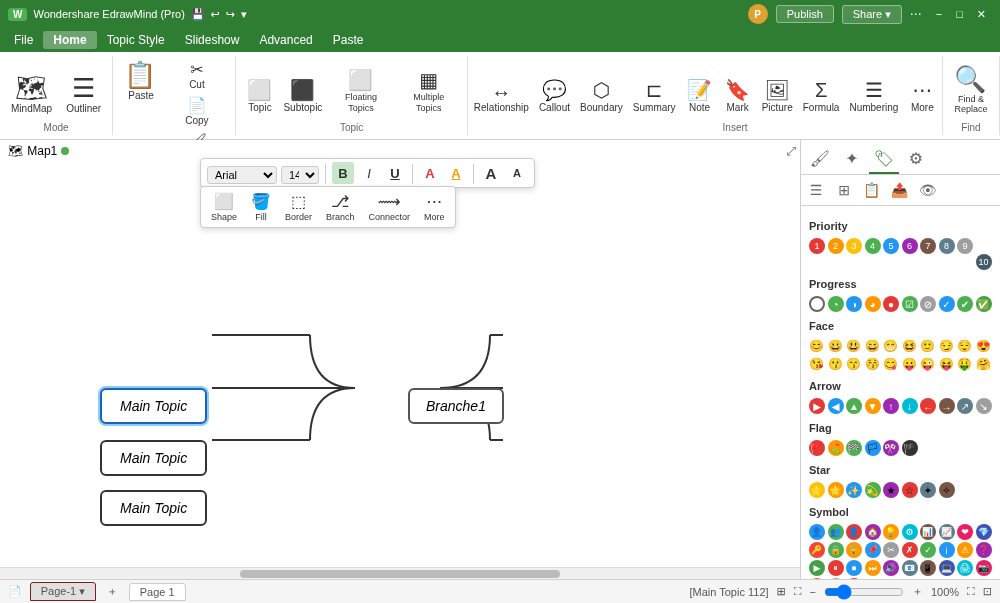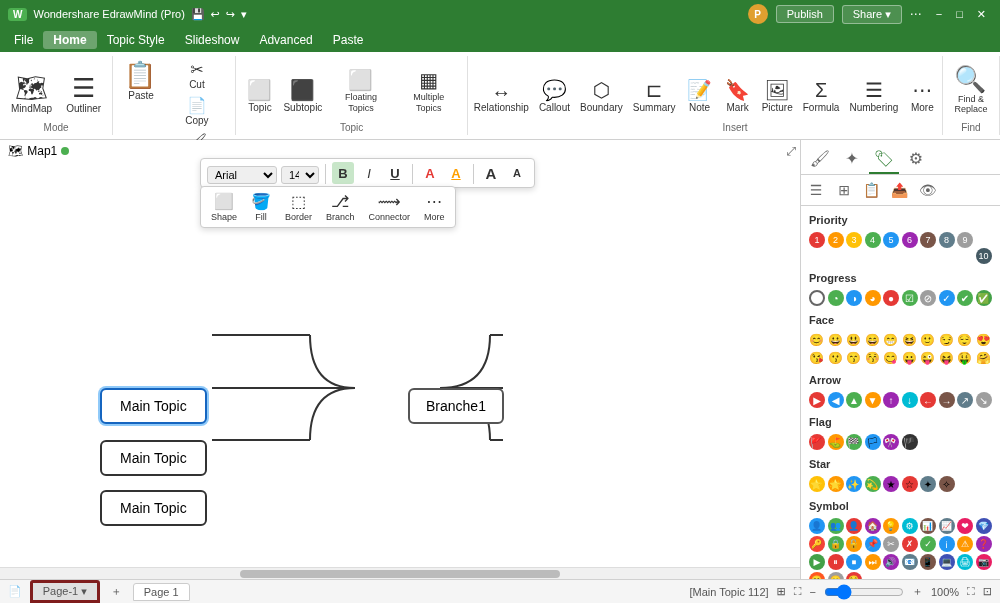--- a/index.html
+++ b/index.html
@@ -197,20 +197,21 @@
     .fmt-btn2 .icon { font-size: 16px; }
     .fmt-btn2 .label { font-size: 9px; margin-top: 1px; }
 
     
     #mindmap {
       position: absolute;
       top: 80px;
       left: 100px;
       width: 500px;
       height: 320px;
+      font-style: italic;
     }
 
     .node-main-topic {
       position: absolute;
       border: 2px solid #333;
       border-radius: 6px;
       background: white;
       padding: 8px 18px;
       font-size: 14px;
       font-weight: 500;
@@ -295,20 +296,21 @@
     .panel-content {
       flex: 1;
       overflow-y: auto;
       padding: 8px;
     }
     .panel-section-title {
       font-size: 11px;
       font-weight: 600;
       color: #333;
       margin-bottom: 6px;
+      margin-top: 6px;
     }
     .icon-grid {
       display: grid;
       grid-template-columns: repeat(10, 1fr);
       gap: 2px;
       margin-bottom: 8px;
     }
     .icon-cell {
       width: 16px; height: 16px;
       border-radius: 50%;
@@ -324,21 +326,21 @@
       height: 24px;
       display: flex;
       align-items: center;
       padding: 0 8px;
       font-size: 11px;
       color: #555;
       gap: 8px;
     }
     .page-tab {
       background: #e0e0e0;
-      border: 3px solid #7f1d1d;
+      border: 1px solid #7f1d1d;
       border-radius: 3px 3px 0 0;
       padding: 2px 10px;
       font-size: 11px;
       cursor: pointer;
     }
     .status-right { margin-left: auto; display: flex; align-items: center; gap: 8px; }
     .zoom-slider { width: 80px; }
     .status-btn { cursor: pointer; padding: 0 3px; }
 
     

